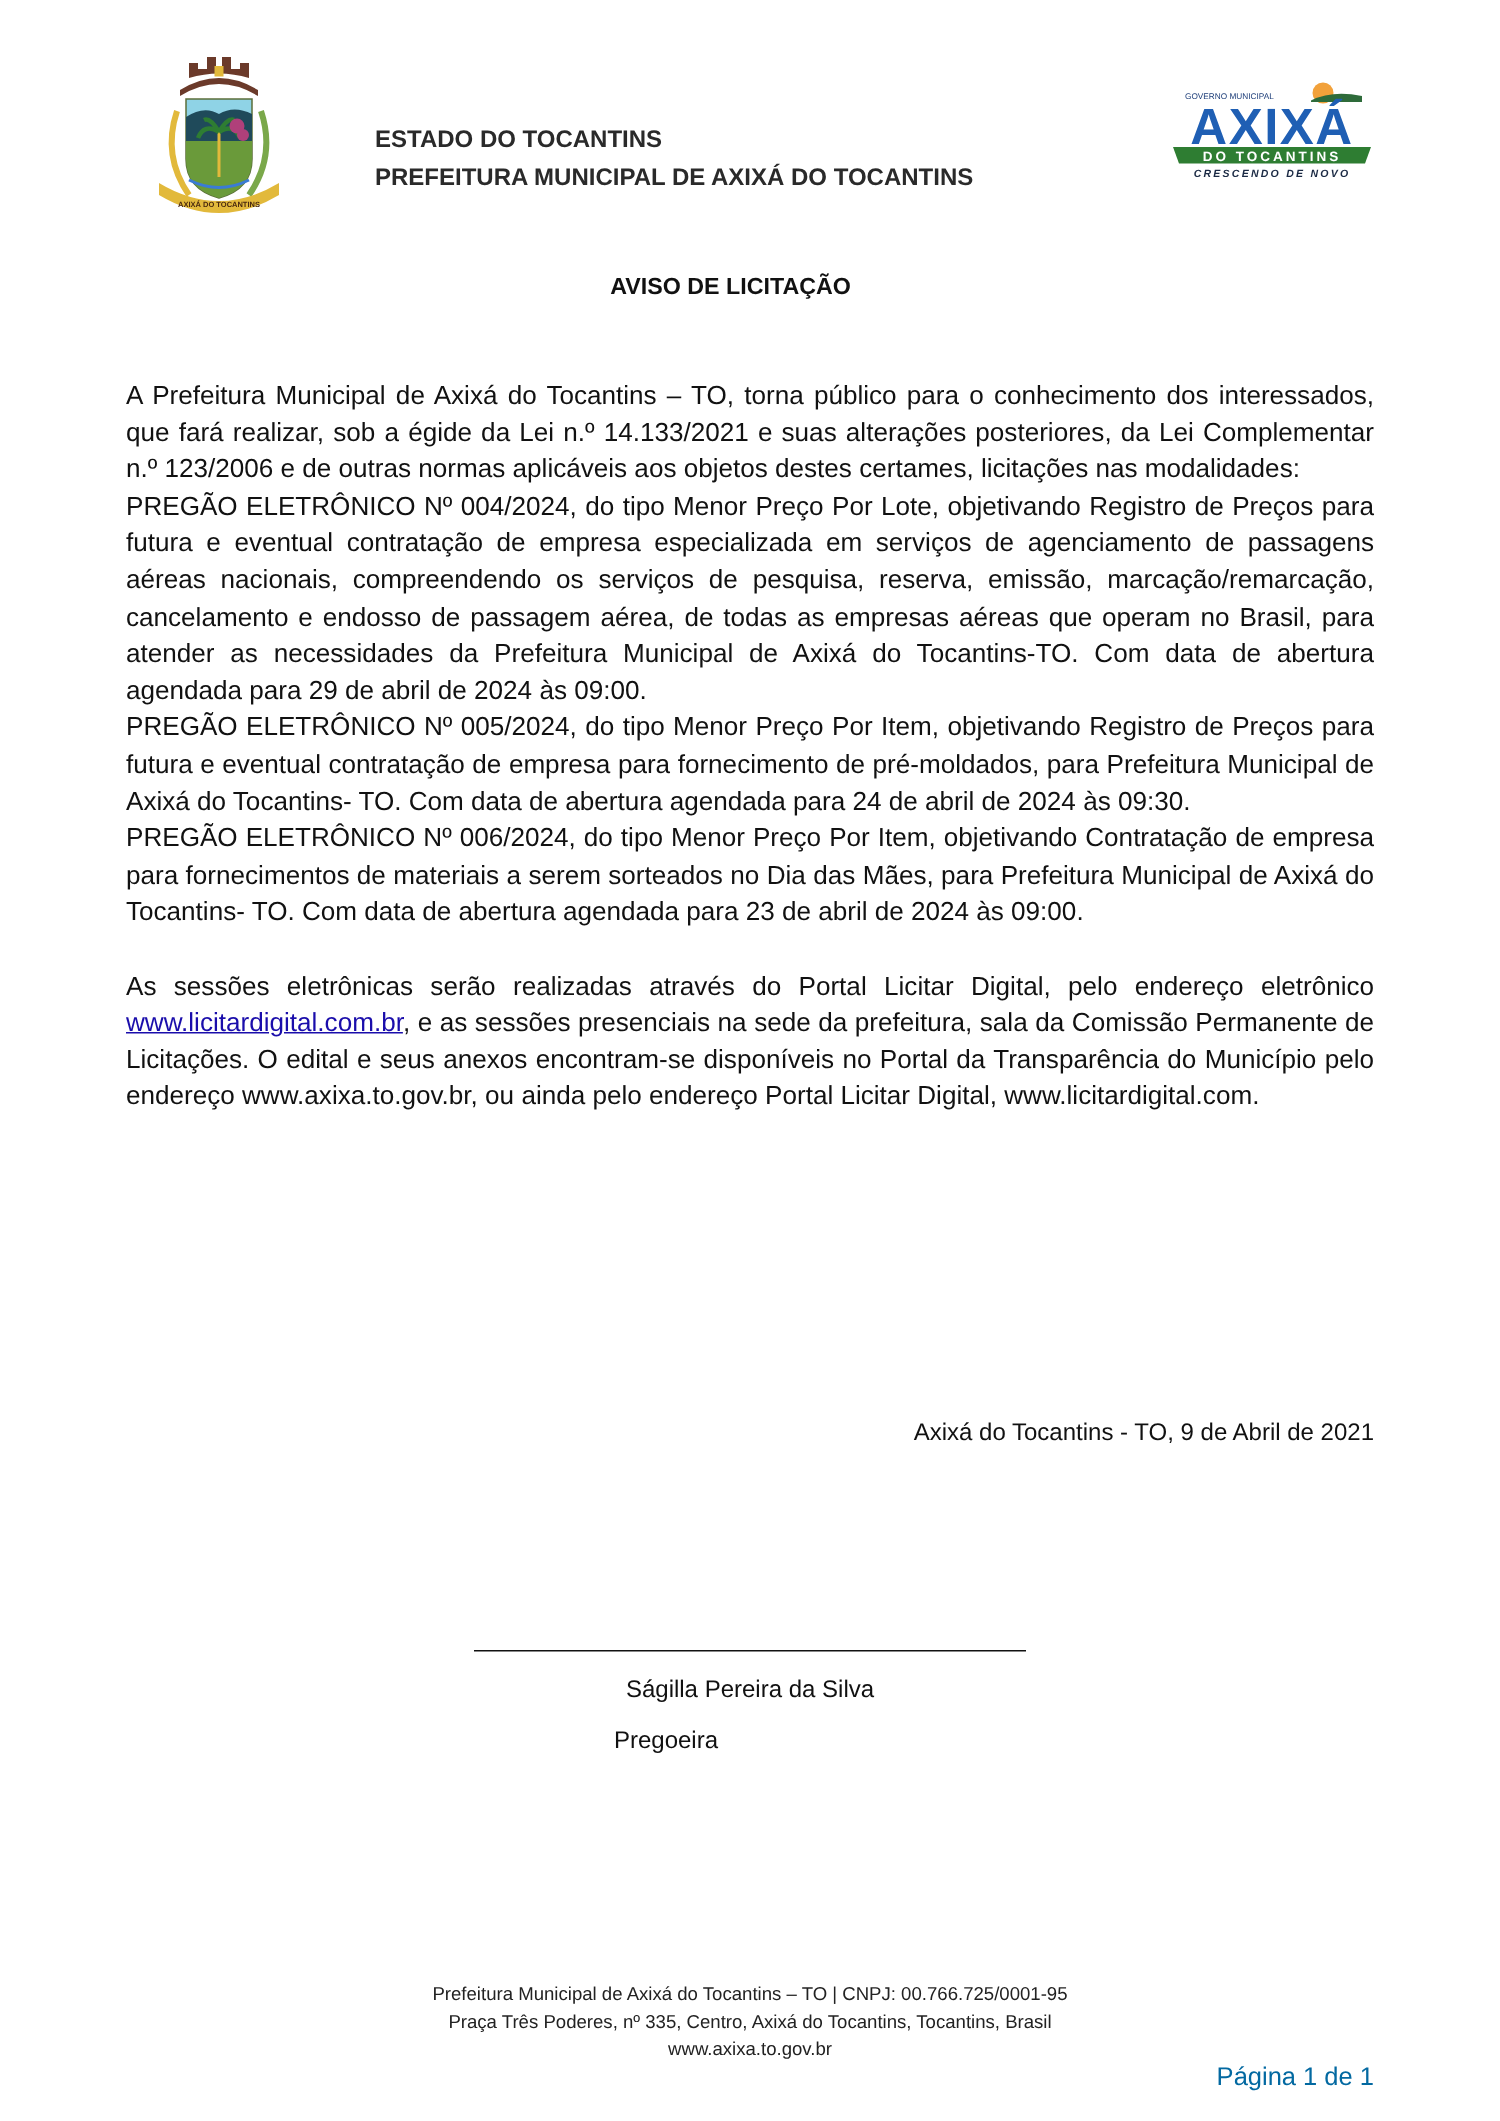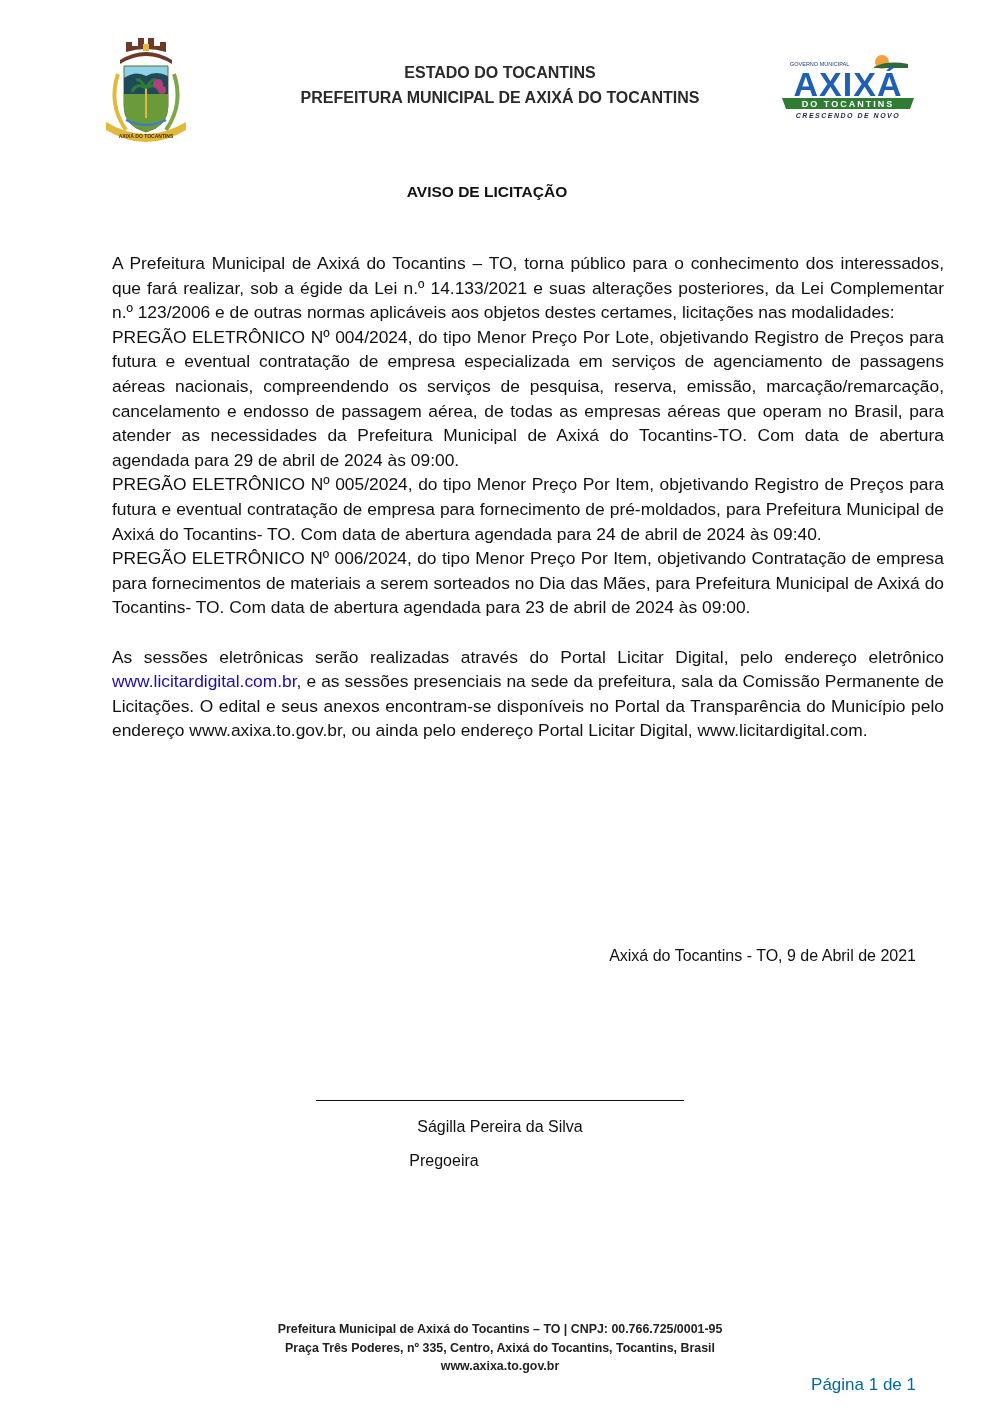--- a/index.html
+++ b/index.html
@@ -6,55 +6,55 @@
     body {
       width: 1000px; height: 1414px; position: relative; overflow: hidden;
       font-family: "Liberation Sans", sans-serif; color: #111111;
     }
     .page { position: absolute; left: 0; top: 0; width: 1000px; height: 1414px; }
 
     
     .crest { position: absolute; left: 96px; top: 34px; width: 100px; height: 112px; }
     .brand-logo { position: absolute; left: 778px; top: 52px; width: 140px; height: 70px; }
     .header-text {
-      position: absolute; left: 250px; width: 500px; top: 60px;
-      text-align: center; font-weight: bold; font-size: 16px; line-height: 25px; color: #2a2a2a;
+      position: absolute; left: 250px; width: 500px; top: 81px;
+      font-weight: bold; font-size: 16px; line-height: 25px; color: #2a2a2a;
     }
     .doc-title {
       position: absolute; left: 0; width: 974px; top: 183px; text-align: center;
       font-weight: bold; font-size: 15.5px; color: #111;
     }
 
     
     .body-text {
       position: absolute; left: 84px; width: 832px; top: 251px;
-      font-size: 17.4px; line-height: 24.6px; text-align: justify; color: #111; margin-left: 28px;
+      font-size: 17.4px; line-height: 24.6px; text-align: justify; color: #111;
     }
     .body-text p { margin: 0; }
     .body-text .gap { height: 24.6px; }
-    .link { color: #1a0dab; }
+    .link { color: #1a0dab; text-decoration: underline; }
 
     .date-line {
       position: absolute; right: 84px; top: 947px; font-size: 16px; color: #111;
     }
     .sign-line {
       position: absolute; left: 316px; top: 1100px; width: 368px; height: 0;
       border-top: 1px solid #111;
     }
     .signer-name {
       position: absolute; left: 0; width: 1000px; top: 1118px; text-align: center; font-size: 16px;
     }
     .signer-role {
       position: absolute; left: 0; width: 888px; top: 1152px; text-align: center; font-size: 16px;
     }
 
     
     .footer {
       position: absolute; left: 0; width: 1000px; top: 1320px; text-align: center;
-      font-weight: bold; font-size: 12.4px; line-height: 18.5px; color: #222;
+      font-weight: normal; font-size: 12.4px; line-height: 18.5px; color: #222;
     }
     .page-num {
       position: absolute; right: 84px; top: 1375px; font-size: 17px; color: #0369a1;
     }
   </style>
 </head>
 <body>
 
 <div class="page">
 
@@ -97,21 +97,21 @@
       <text x="70" y="55" text-anchor="middle" font-size="9" font-weight="bold" fill="#ffffff" font-family="Liberation Sans, sans-serif" letter-spacing="2">DO TOCANTINS</text>
       <text x="70" y="66" text-anchor="middle" font-size="7" font-style="italic" font-weight="bold" fill="#1b2a44" font-family="Liberation Sans, sans-serif" letter-spacing="1.5">CRESCENDO DE NOVO</text>
     </svg>
   </div>
 
   <div class="doc-title">AVISO DE LICITAÇÃO</div>
 
   <div class="body-text">
     <p> A Prefeitura Municipal de Axixá do Tocantins – TO, torna público para o conhecimento dos interessados, que fará realizar, sob a égide da Lei n.º 14.133/2021 e suas alterações posteriores, da Lei Complementar n.º 123/2006 e de outras normas aplicáveis aos objetos destes certames, licitações nas modalidades:</p>
     <p>PREGÃO ELETRÔNICO Nº 004/2024, do tipo Menor Preço Por Lote, objetivando Registro de Preços para futura e eventual contratação de empresa especializada em serviços de agenciamento de passagens aéreas nacionais, compreendendo os serviços de pesquisa, reserva, emissão, marcação/remarcação, cancelamento e endosso de passagem aérea, de todas as empresas aéreas que operam no Brasil, para atender as necessidades da Prefeitura Municipal de Axixá do Tocantins-TO. Com data de abertura agendada para 29 de abril de 2024 às 09:00.</p>
-    <p>PREGÃO ELETRÔNICO Nº 005/2024, do tipo Menor Preço Por Item, objetivando Registro de Preços para futura e eventual contratação de empresa para fornecimento de pré-moldados, para Prefeitura Municipal de Axixá do Tocantins- TO. Com data de abertura agendada para 24 de abril de 2024 às 09:40.</p>
+    <p>PREGÃO ELETRÔNICO Nº 005/2024, do tipo Menor Preço Por Item, objetivando Registro de Preços para futura e eventual contratação de empresa para fornecimento de pré-moldados, para Prefeitura Municipal de Axixá do Tocantins- TO. Com data de abertura agendada para 24 de abril de 2024 às 09:30.</p>
     <p>PREGÃO ELETRÔNICO Nº 006/2024, do tipo Menor Preço Por Item, objetivando Contratação de empresa para fornecimentos de materiais a serem sorteados no Dia das Mães, para Prefeitura Municipal de Axixá do Tocantins- TO. Com data de abertura agendada para 23 de abril de 2024 às 09:00.</p>
     <div class="gap"></div>
     <p><span>As sessões eletrônicas serão realizadas através do Portal Licitar Digital, pelo endereço eletrônico </span><a class="link" title="www.licitardigital.com.br">www.licitardigital.com.br</a><span>, e as sessões presenciais na sede da prefeitura, sala da Comissão Permanente de Licitações. O edital e seus anexos encontram-se disponíveis no Portal da Transparência do Município pelo endereço www.axixa.to.gov.br, ou ainda pelo endereço Portal Licitar Digital, www.licitardigital.com.</span></p>
   </div>
 
   <div class="date-line">Axixá do Tocantins - TO, 9 de Abril de 2021</div>
 
   <div class="sign-line"></div>
   <div class="signer-name">Ságilla Pereira da Silva</div>
   <div class="signer-role">Pregoeira</div>

